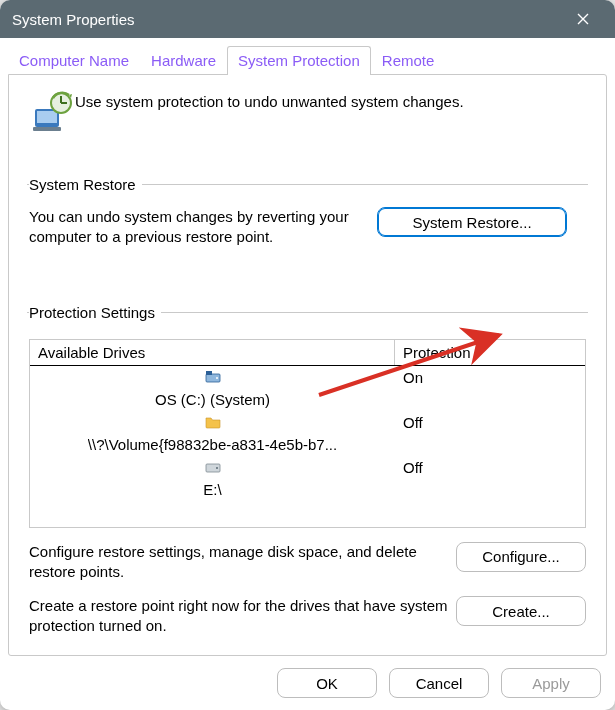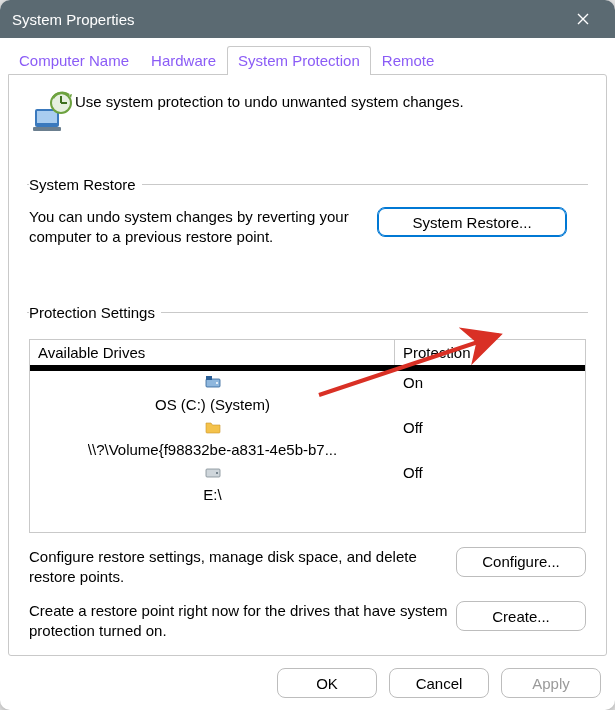--- a/index.html
+++ b/index.html
@@ -122,21 +122,21 @@
   .drives-box {
     border: 1px solid #c9c9c9;
     margin-top: 4px;
   }
   .drives-header, .drives-row {
     display: flex;
     font-size: 15px;
   }
   .drives-header {
     background: #fff;
-    border-bottom: 6px solid #000000;
+    border-bottom: 1px solid #000000;
   }
   .drives-header .col {
     padding: 4px 8px;
     border-right: 1px solid #c9c9c9;
   }
   .drives-header .col:last-child { border-right: none; }
   .col-drive { flex: 1; display:flex; align-items:center; gap:6px; min-width:0;}
   .col-prot { width: 190px; }
   .drives-row .col { padding: 3px 8px; flex-direction: column; }
   .drives-row .col-drive span { white-space: nowrap; overflow: hidden; text-overflow: ellipsis; }

